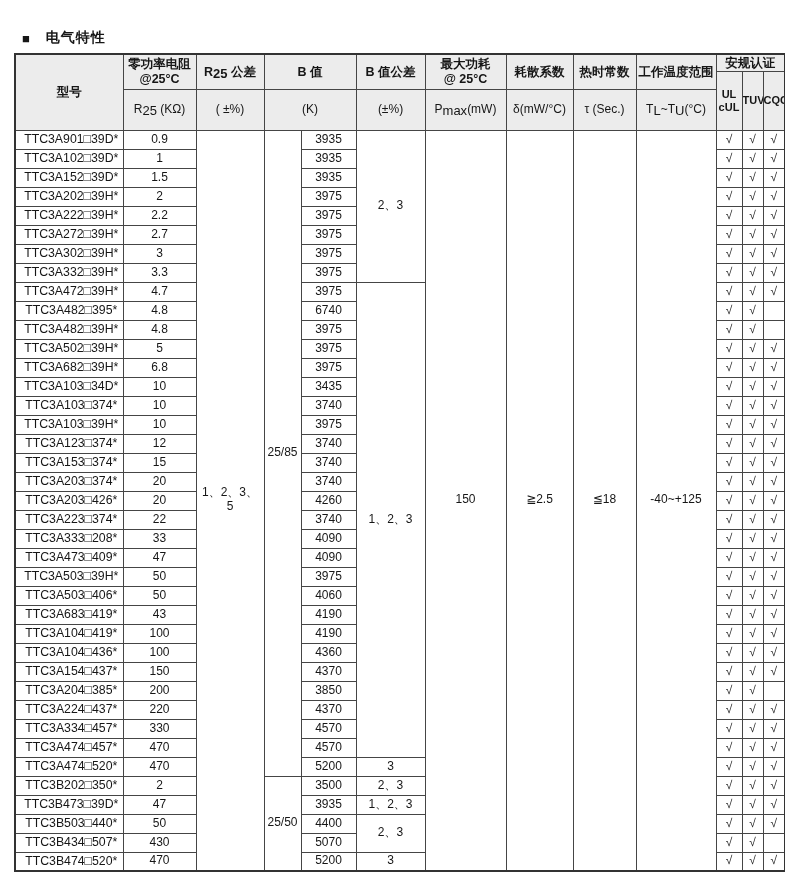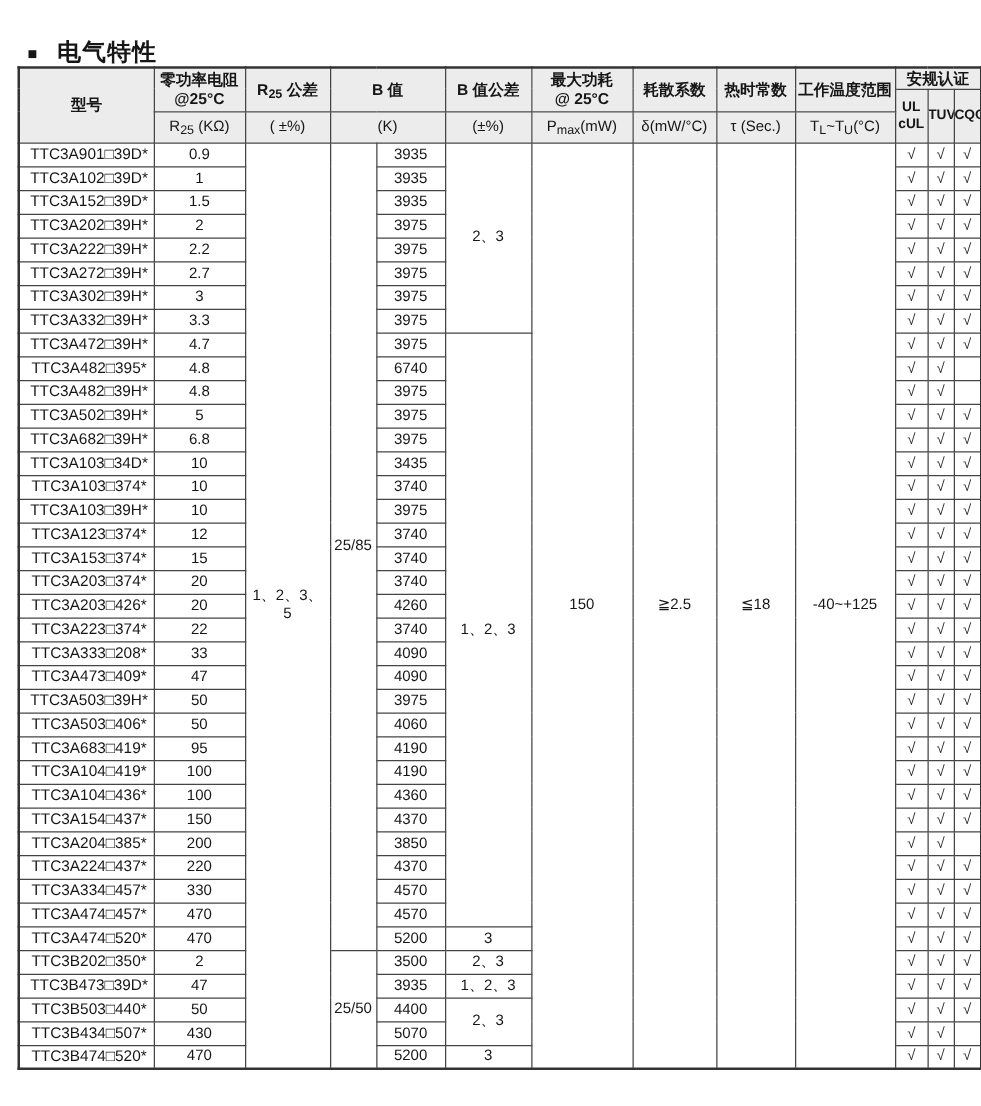--- a/index.html
+++ b/index.html
@@ -5,44 +5,44 @@
   html,body{margin:0;padding:0;}
   body{
     width:785px;height:885px;background:#ffffff;overflow:hidden;position:relative;
     font-family:"Liberation Sans","DejaVu Sans",sans-serif;color:#161616;
   }
   .section-title{
     position:absolute;left:22px;top:29px;display:flex;align-items:center;gap:16px;
     font-weight:bold;
   }
   .section-title .bullet{font-size:13px;line-height:1;}
-  .section-title .title-text{font-size:19px;letter-spacing:1px;}
+  .section-title .title-text{font-size:14px;letter-spacing:1px;}
   table.spec{
     position:absolute;left:14px;top:53px;width:770px;
     border-collapse:collapse;table-layout:fixed;
     border:2px solid #333;
   }
   .spec th,.spec td{
     border:1px solid #454545;padding:0;margin:0;
     text-align:center;vertical-align:middle;
     font-size:12px;line-height:1.15;
     overflow:hidden;white-space:nowrap;
   }
   .spec thead th{background:#ececec;}
   .spec thead tr.h1 th{font-weight:bold;font-size:12.5px;}
   .spec thead tr.h1 th.cert-sub{font-weight:bold;}
   .spec thead tr.h3 th{font-weight:normal;font-size:12px;}
   tr.h1{height:17px;}
   tr.h2{height:18px;}
-  tr.h3{height:25px;}
+  tr.h3{height:41px;}
   .spec tbody tr{height:19px;}
   td.c-model-cell{text-align:center;padding-left:4px;font-size:12.3px;}
   td.c-wrap{white-space:pre-line;}
   th.small2,.spec thead th.narrow{font-size:11px;}
-  sub{font-size:10px;line-height:0;vertical-align:-2px;}
+  sub{font-size:13px;line-height:0;vertical-align:-2px;}
   td.c-check{font-size:12px;color:#2b2b2b;}
   td.hl{position:relative;z-index:3;margin-top:47px;}
   .red-box{
     position:absolute;box-sizing:border-box;
     left:-3px;top:-4px;width:346px;height:calc(100% + 8px);
     border:3px solid var(--hl,#ed1c24);
     pointer-events:none;z-index:5;
   }
 </style>
 </head>
@@ -303,21 +303,21 @@
       <tr>
         <td class="c-model-cell">TTC3A503□406*</td>
         <td>50</td>
         <td>4060</td>
         <td class="c-check">√</td>
         <td class="c-check">√</td>
         <td class="c-check">√</td>
       </tr>
       <tr>
         <td class="c-model-cell">TTC3A683□419*</td>
-        <td>95</td>
+        <td>43</td>
         <td>4190</td>
         <td class="c-check">√</td>
         <td class="c-check">√</td>
         <td class="c-check">√</td>
       </tr>
       <tr>
         <td class="c-model-cell">TTC3A104□419*</td>
         <td>100</td>
         <td>4190</td>
         <td class="c-check">√</td>

